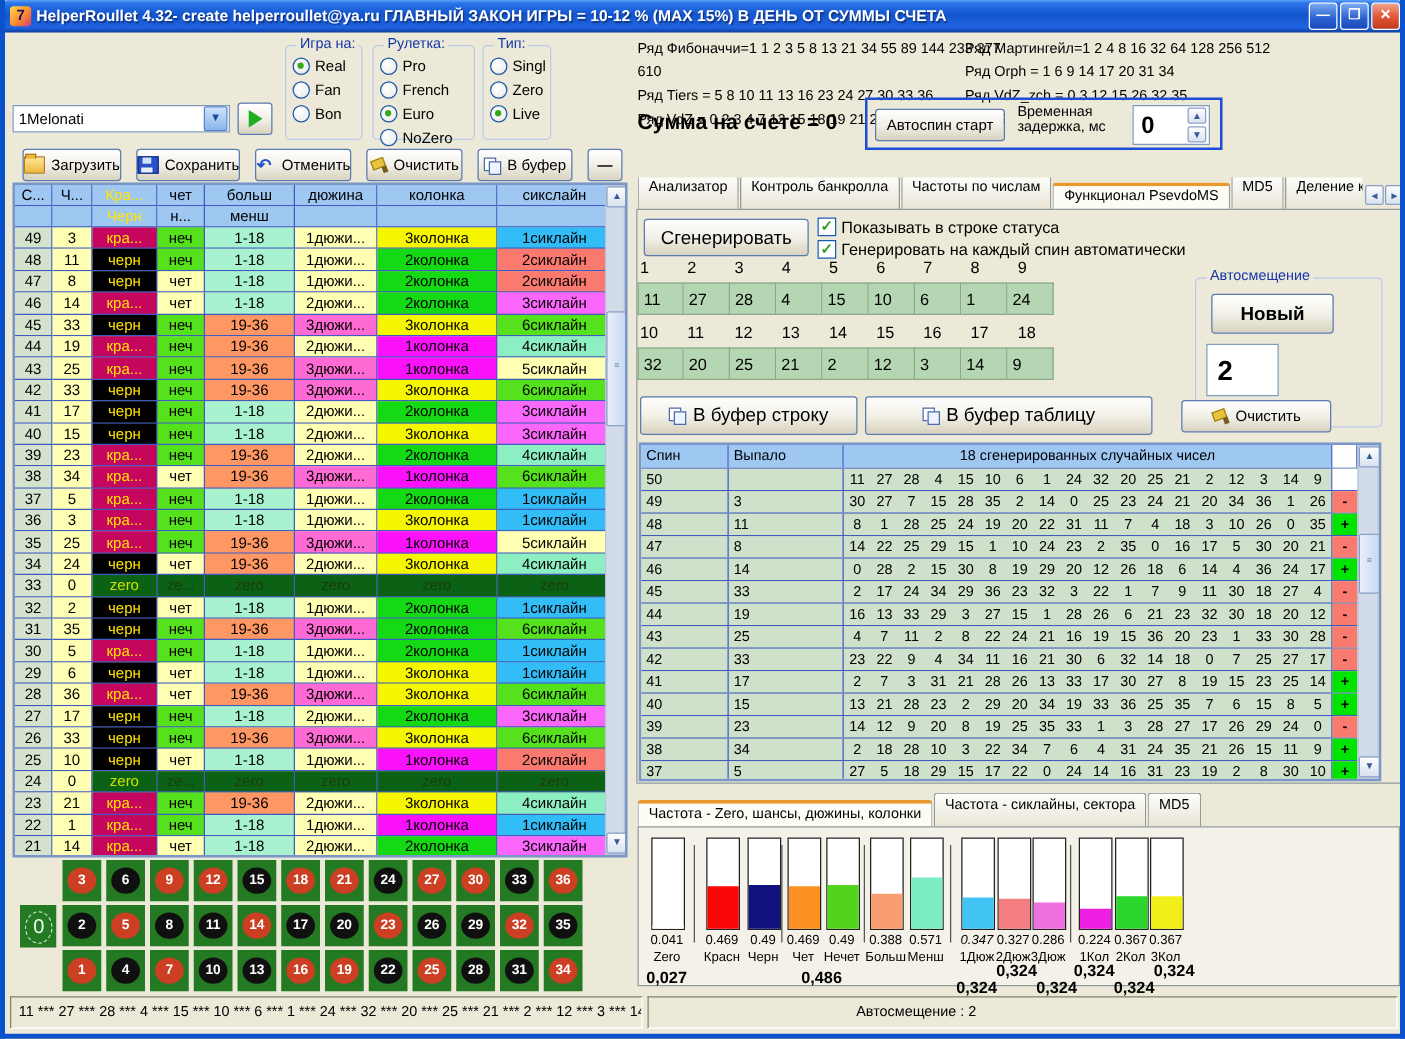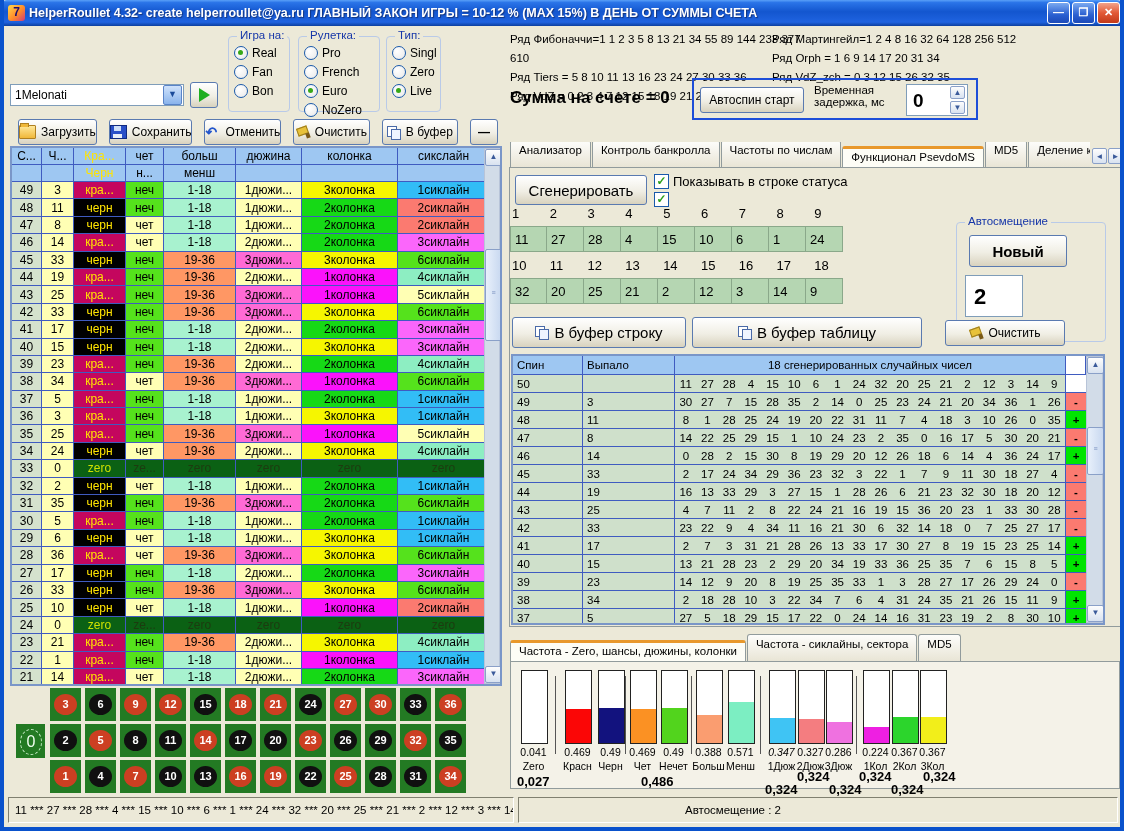--- a/index.html
+++ b/index.html
@@ -692,20 +692,21 @@
   <span class="abs sbtn" style="left:1104px;top:148px;width:15px;height:16px;line-height:15px;">►</span>
   <div class="abs" style="left:505px;top:167px;width:613px;height:460px;border:1px solid #919b9c;background:#ece9d8;"></div>
 
   <div class="abs btn" style="left:511px;top:175px;width:132px;height:30px;font-size:15px;">Сгенерировать</div>
   <div class="abs rrow" style="left:650px;top:172px;">
     <span class="cb">✓</span>
     <span style="font-size:13px;">Показывать в строке статуса</span>
   </div>
   <div class="abs rrow" style="left:650px;top:190px;">
     <span class="cb">✓</span>
+    <span style="font-size:13px;">Генерировать на каждый спин автоматически</span>
   </div>
 
   <div id="gen-grid1h" class="abs" style="left:506px;top:206px;width:340px;display:flex;">
       <div style="width: 38px; font-size: 13px; padding-left: 2px;">1</div>
       <div style="width: 38px; font-size: 13px; padding-left: 2px;">2</div>
       <div style="width: 38px; font-size: 13px; padding-left: 2px;">3</div>
       <div style="width: 38px; font-size: 13px; padding-left: 2px;">4</div>
       <div style="width: 38px; font-size: 13px; padding-left: 2px;">5</div>
       <div style="width: 38px; font-size: 13px; padding-left: 2px;">6</div>
       <div style="width: 38px; font-size: 13px; padding-left: 2px;">7</div>

